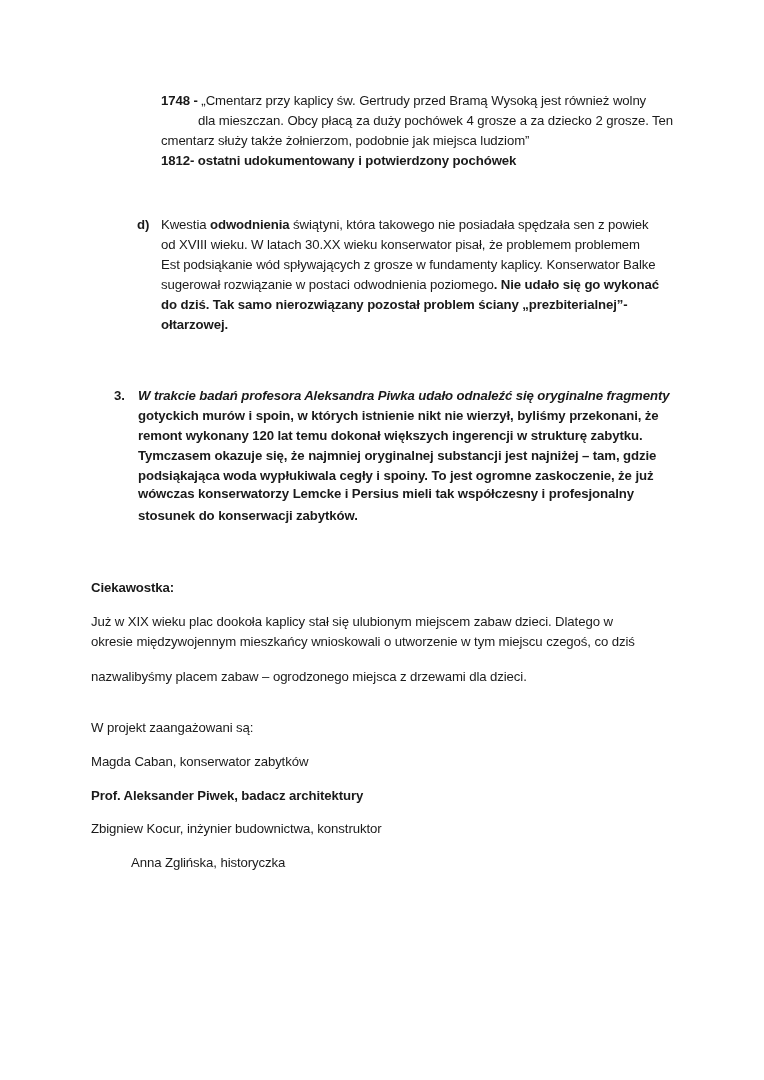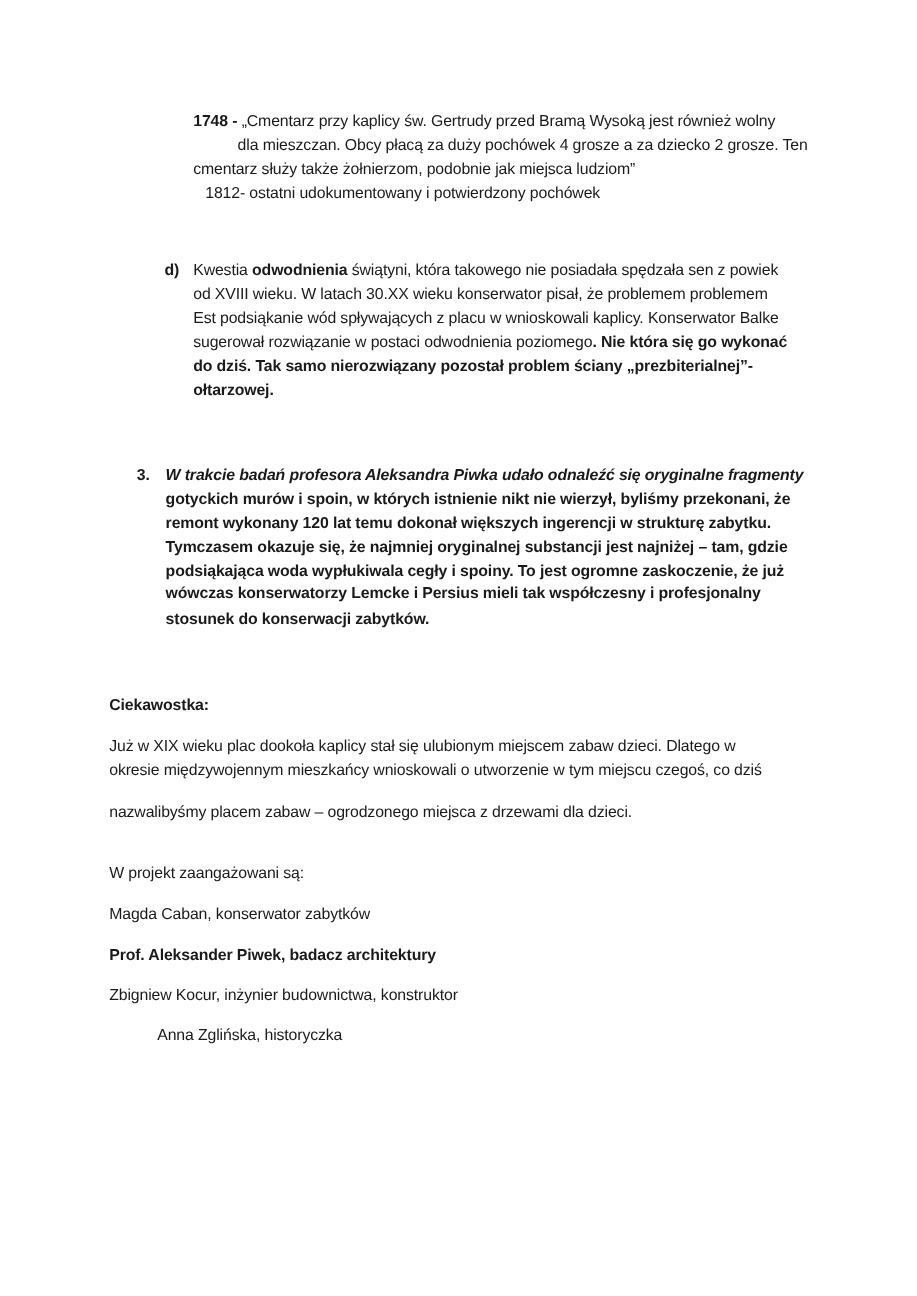--- a/index.html
+++ b/index.html
@@ -12,29 +12,29 @@
     b { font-weight: bold; }
     .label { position: absolute; font-weight: bold; line-height: 20px; }
   </style>
 </head>
 <body>
 
 <div>
   <div class="line" style="left:161px; top:91px;"><b>1748 - </b><span>„Cmentarz przy kaplicy św. Gertrudy przed Bramą Wysoką jest również wolny</span></div>
   <div class="line" style="left:161px; top:111px;margin-left:37px;">dla mieszczan. Obcy płacą za duży pochówek 4 grosze a za dziecko 2 grosze. Ten</div>
   <div class="line" style="left:161px; top:131px;">cmentarz służy także żołnierzom, podobnie jak miejsca ludziom”</div>
-  <div class="line" style="left:171px; top:151px; font-weight:normal;">1812- ostatni udokumentowany i potwierdzony pochówek</div>
+  <div class="line" style="left:161px; top:151px; font-weight:bold;">1812- ostatni udokumentowany i potwierdzony pochówek</div>
 </div>
 
 <div>
   <div class="label" style="left:137px; top:215px;">d)</div>
   <div class="line" style="left:161px; top:215px;"><span>Kwestia </span><b>odwodnienia</b><span> świątyni, która takowego nie posiadała spędzała sen z powiek</span></div>
   <div class="line" style="left:161px; top:235px;">od XVIII wieku. W latach 30.XX wieku konserwator pisał, że problemem problemem</div>
-  <div class="line" style="left:161px; top:255px;">Est  podsiąkanie wód spływających z placu w wnioskowali kaplicy. Konserwator Balke</div>
-  <div class="line" style="left:161px; top:275px;"><span>sugerował rozwiązanie w postaci odwodnienia poziomego</span><b>. Nie która się go wykonać</b></div>
+  <div class="line" style="left:161px; top:255px;">Est  podsiąkanie wód spływających z grosze w fundamenty kaplicy. Konserwator Balke</div>
+  <div class="line" style="left:161px; top:275px;"><span>sugerował rozwiązanie w postaci odwodnienia poziomego</span><b>. Nie udało się go wykonać</b></div>
   <div class="line" style="left:161px; top:295px; font-weight:bold;">do dziś. Tak samo nierozwiązany pozostał problem ściany „prezbiterialnej”-</div>
   <div class="line" style="left:161px; top:315px; font-weight:bold;">ołtarzowej.</div>
 </div>
 
 <div style="font-weight:bold;">
   <div class="label" style="left:114px; top:386px;">3.</div>
   <div class="line" style="left:138px; top:386px;font-style:italic;">W trakcie badań profesora Aleksandra Piwka udało odnaleźć się oryginalne fragmenty</div>
   <div class="line" style="left:138px; top:406px;">gotyckich murów i spoin, w których istnienie nikt nie wierzył, byliśmy przekonani, że</div>
   <div class="line" style="left:138px; top:426px;">remont wykonany 120 lat temu dokonał większych ingerencji w strukturę zabytku.</div>
   <div class="line" style="left:138px; top:446px;">Tymczasem okazuje się, że najmniej oryginalnej substancji jest najniżej – tam, gdzie</div>

